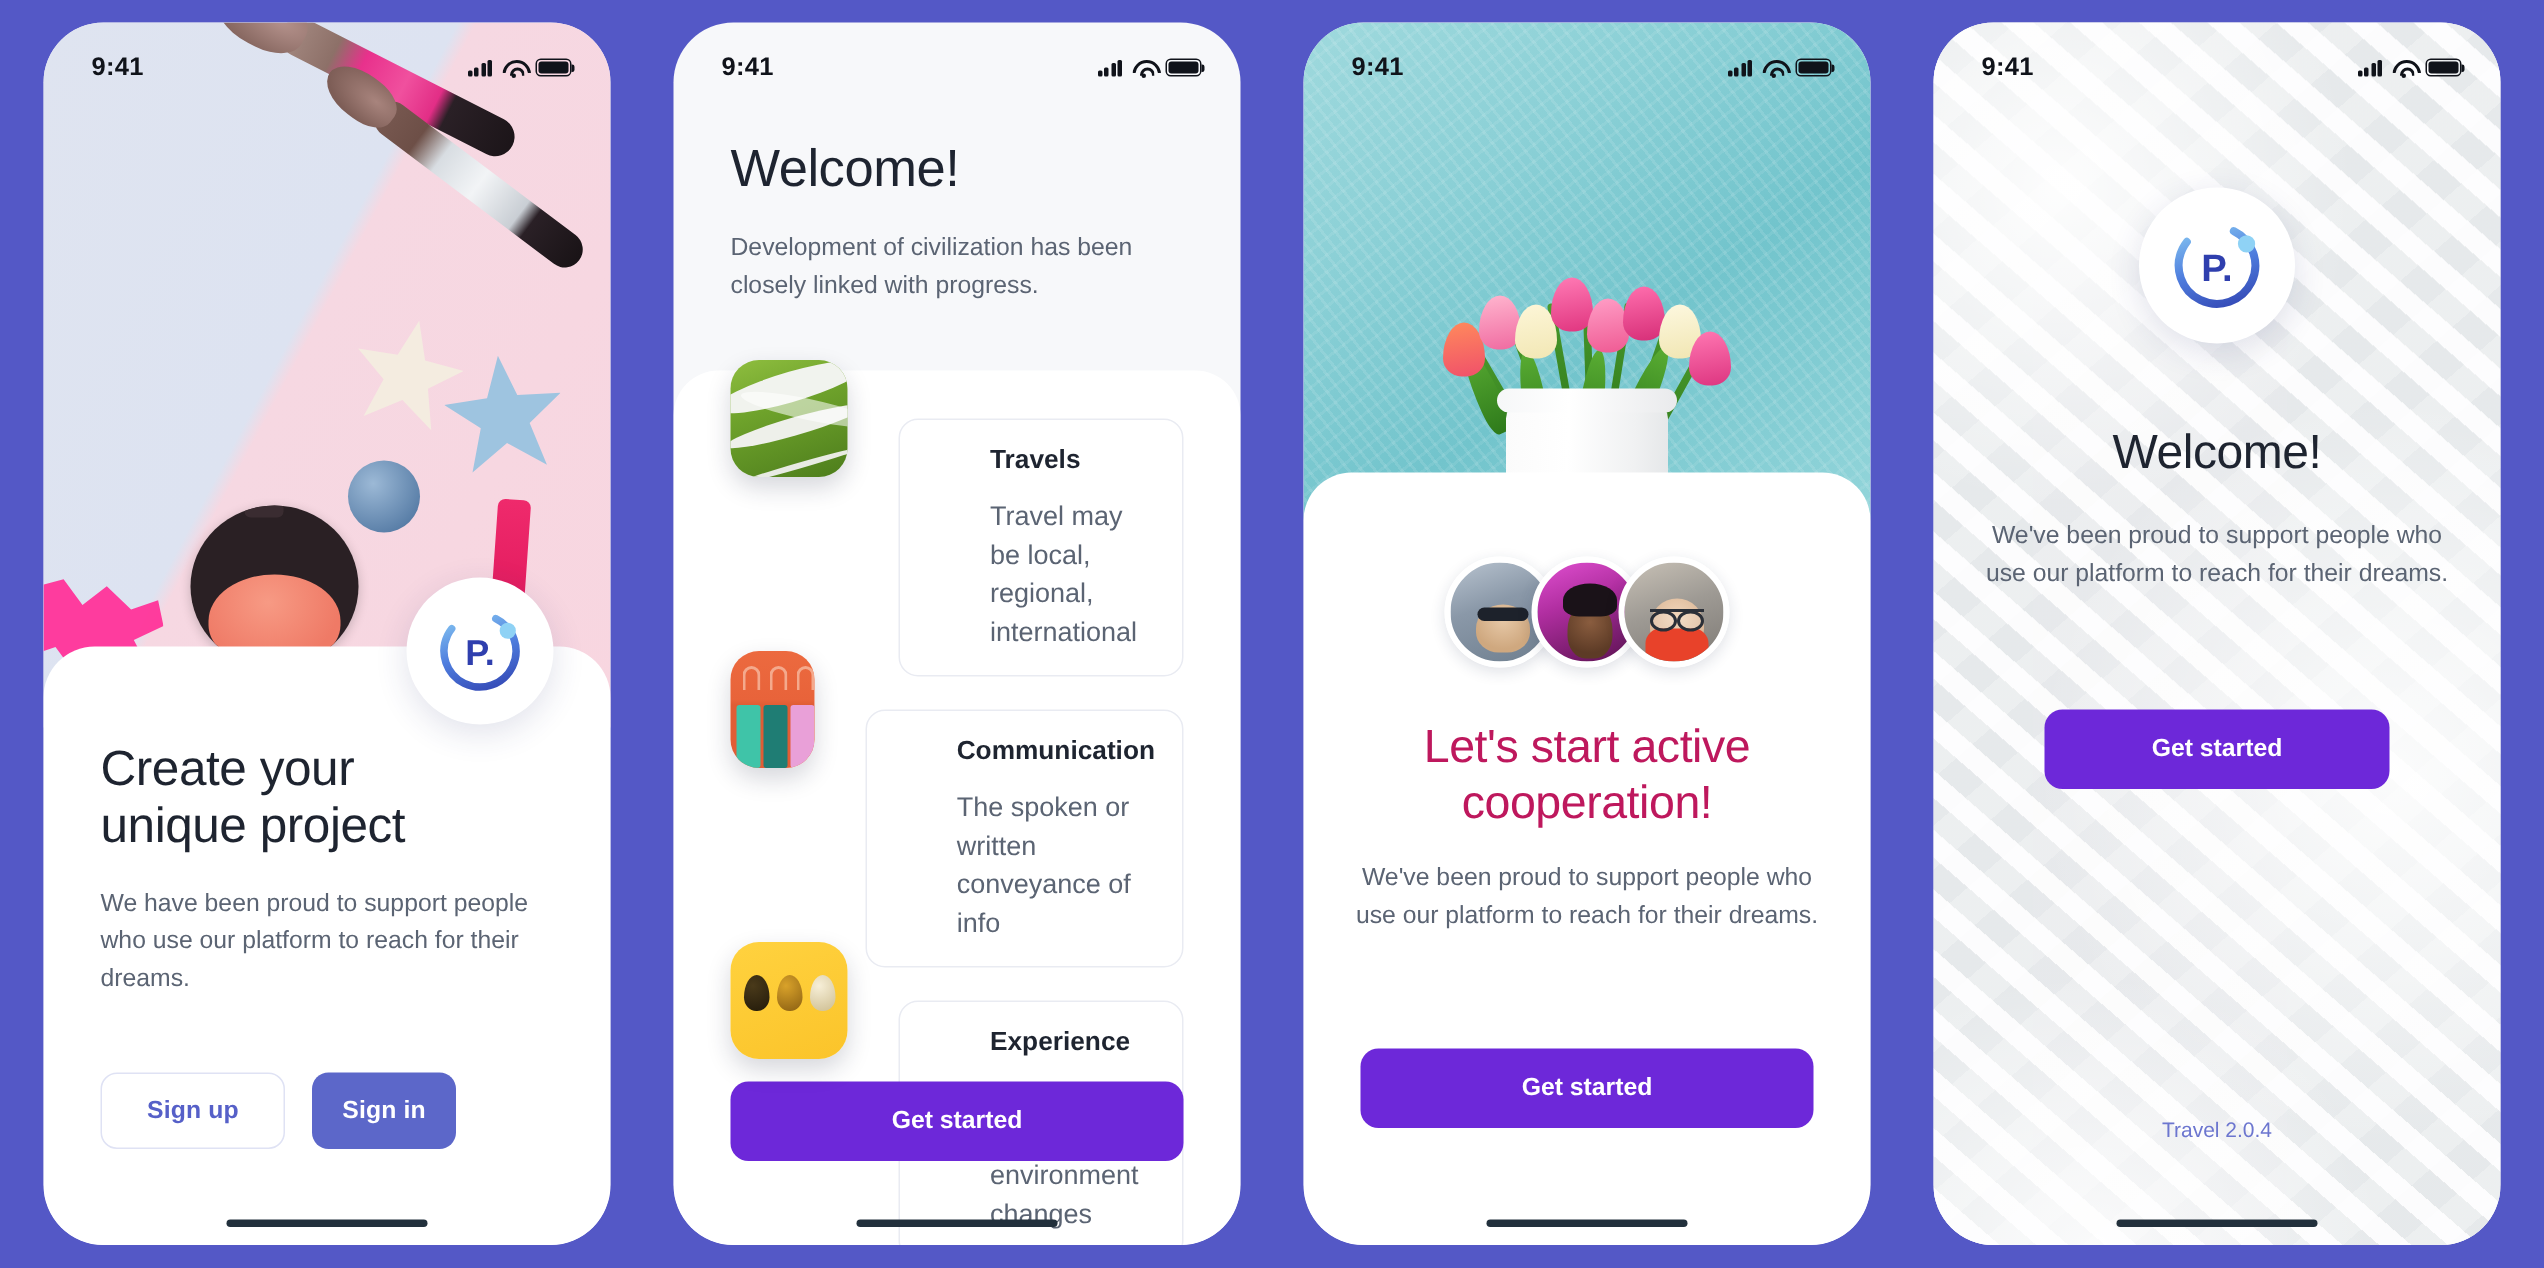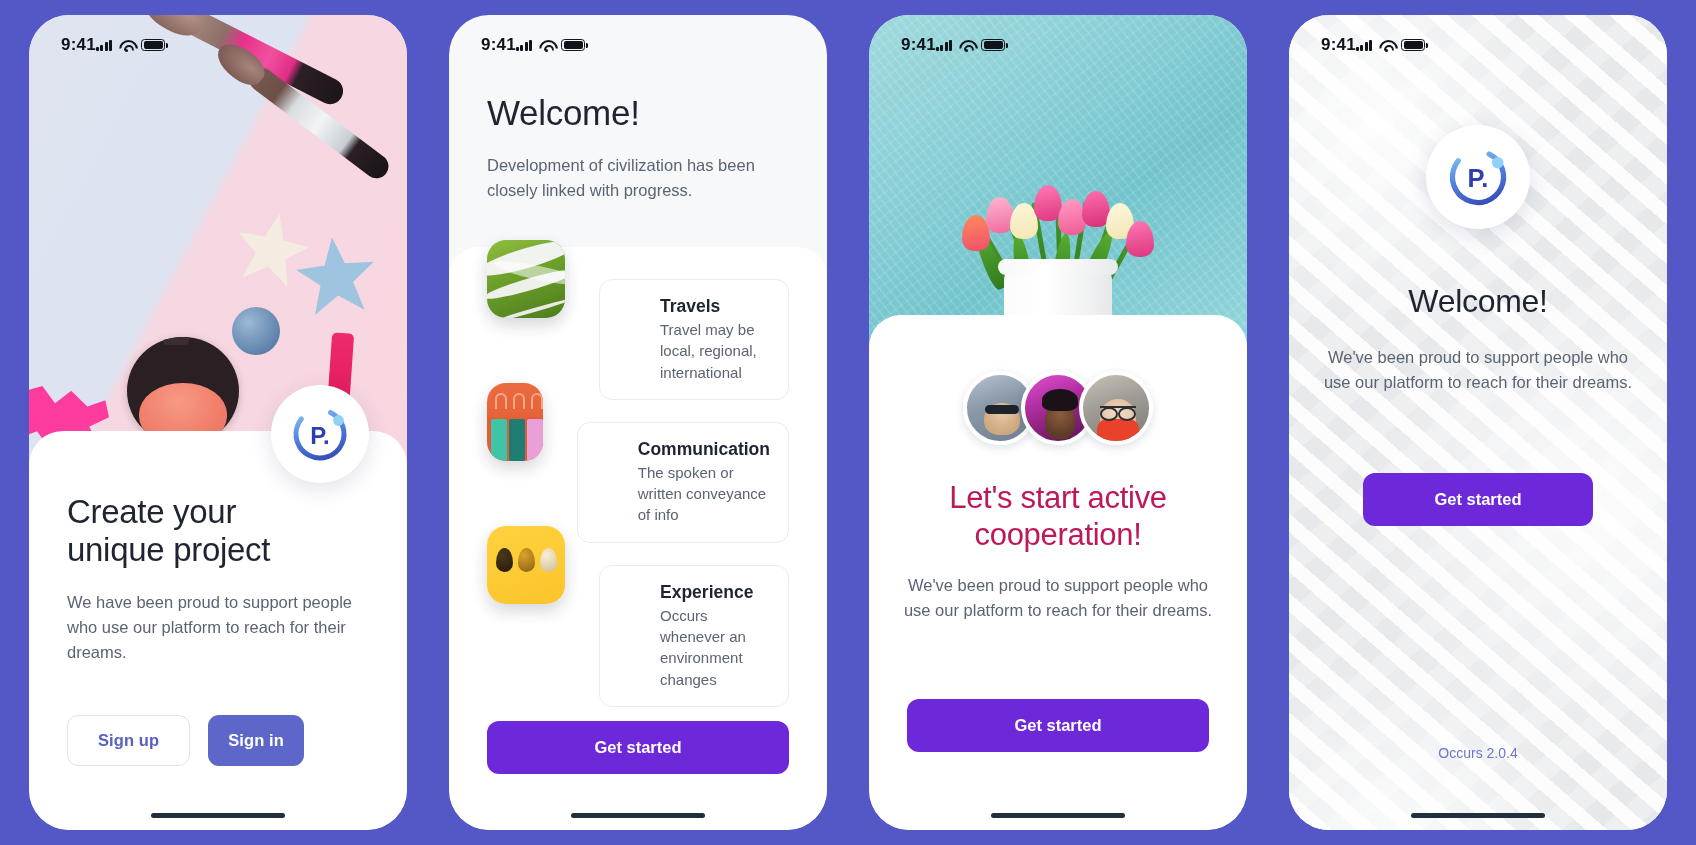--- a/index.html
+++ b/index.html
@@ -26,21 +26,21 @@
     background: #f7f8fa;
     position: relative;
     overflow: hidden;
     flex: 0 0 auto;
   }
 
   
   .statusbar {
     position: absolute; top: 0; left: 0; right: 0;
     height: 48px;
-    display: flex; align-items: center; justify-content: flex-start;
+    display: flex; align-items: center; justify-content: space-between;
     padding: 12px 26px 0 32px;
     z-index: 40;
   }
   .status-time { font-size: 17px; font-weight: 700; color: #10131a; letter-spacing: .2px; }
   .status-icons { display: flex; align-items: center; gap: 7px; }
   .sig { display: flex; align-items: flex-end; gap: 1.5px; height: 11px; }
   .sig i { display: block; width: 3px; background: #10131a; border-radius: 1px; }
   .sig i:nth-child(1){height:4px}.sig i:nth-child(2){height:6px}
   .sig i:nth-child(3){height:8.5px}.sig i:nth-child(4){height:11px}
   .wifi { width: 15px; height: 11px; position: relative; }
@@ -227,21 +227,21 @@
     display:block; width:12px; height:16px; border:2px solid #f4a98c;
     border-bottom: none; border-radius: 8px 8px 0 0;
   }
   .thumb-exp { background: linear-gradient(160deg, #ffd23f 0%, #fbc42a 100%); position: relative; }
   .thumb-exp .eggs { position:absolute; left:9px; top:22px; display:flex; gap:5px; align-items:flex-end; }
   .thumb-exp .eggs i { display:block; width:17px; height:24px; border-radius: 50% 50% 48% 48% / 62% 62% 38% 38%; }
   .thumb-exp .eggs i:nth-child(1){ background: radial-gradient(circle at 35% 30%, #4a3a1a, #221a0a) }
   .thumb-exp .eggs i:nth-child(2){ background: radial-gradient(circle at 35% 30%, #d9a22a, #8a5f12) }
   .thumb-exp .eggs i:nth-child(3){ background: radial-gradient(circle at 35% 30%, #f7efd8, #cdbd90) }
   .feature-title { font-size: 17.5px; font-weight: 700; color: #1e2430; }
-  .feature-desc { margin-top: 2px; font-size: 15px; line-height: 1.42; color: #5b6473; }
+  .feature-desc { margin-top: 15px; font-size: 18px; line-height: 1.42; color: #5b6473; }
   .s2-cta { position: absolute; left: 38px; right: 38px; bottom: 56px; }
 
   
   .s3-hero {
     position: absolute; inset: 0 0 auto 0; height: 330px;
     background:
       linear-gradient(145deg, #9fd9dd 0%, #8bd0d6 30%, #72c4cc 60%, #93d5da 100%);
     overflow: hidden;
   }
   .s3-hero::before {
@@ -581,18 +581,18 @@
         <text x="31" y="40.5" text-anchor="middle" font-family="Liberation Sans, sans-serif" font-size="24" font-weight="700" fill="#2f3fae">P.</text>
       </svg>
     </div>
 
     <div class="s4-body">
       <div class="s4-title">Welcome!</div>
       <div class="s4-sub">We've been proud to support people who use our platform to reach for their dreams.</div>
       <div class="s4-cta">
         <button class="btn-block">Get started</button>
       </div>
-      <div class="s4-version">Occurs 2.0.4</div>
+      <div class="s4-version">Travel 2.0.4</div>
     </div>
     <div class="home-indicator"></div>
   </div>
 
 </div>
 
 </body></html>

